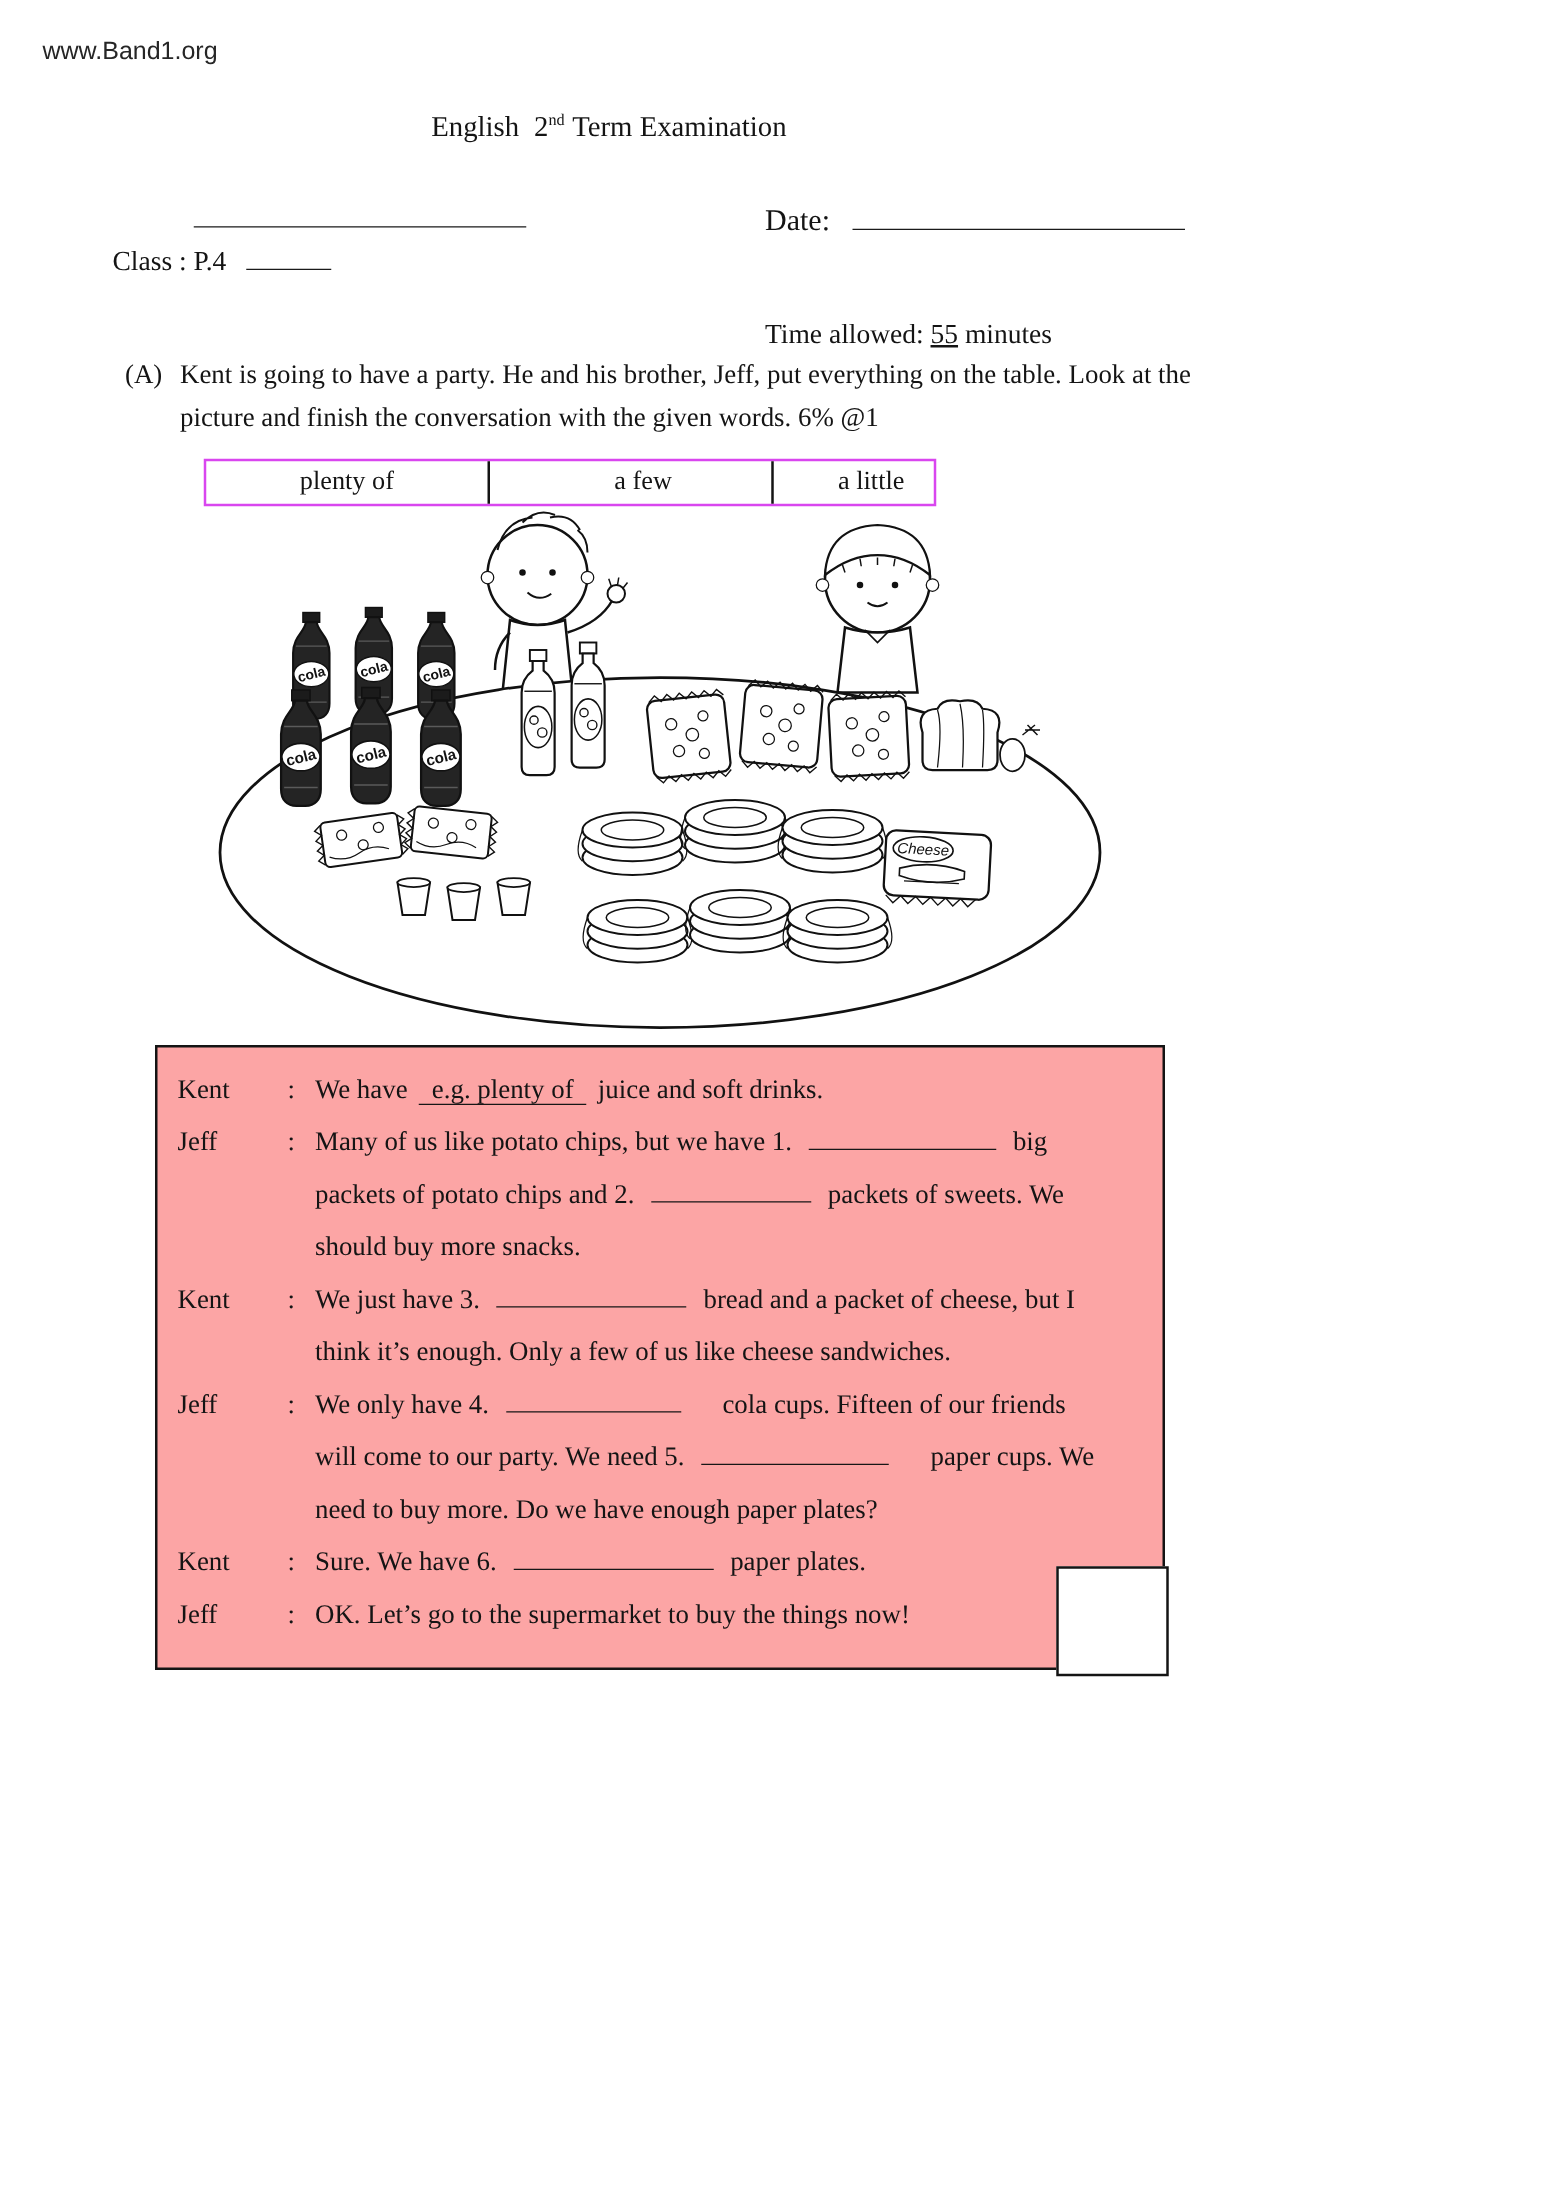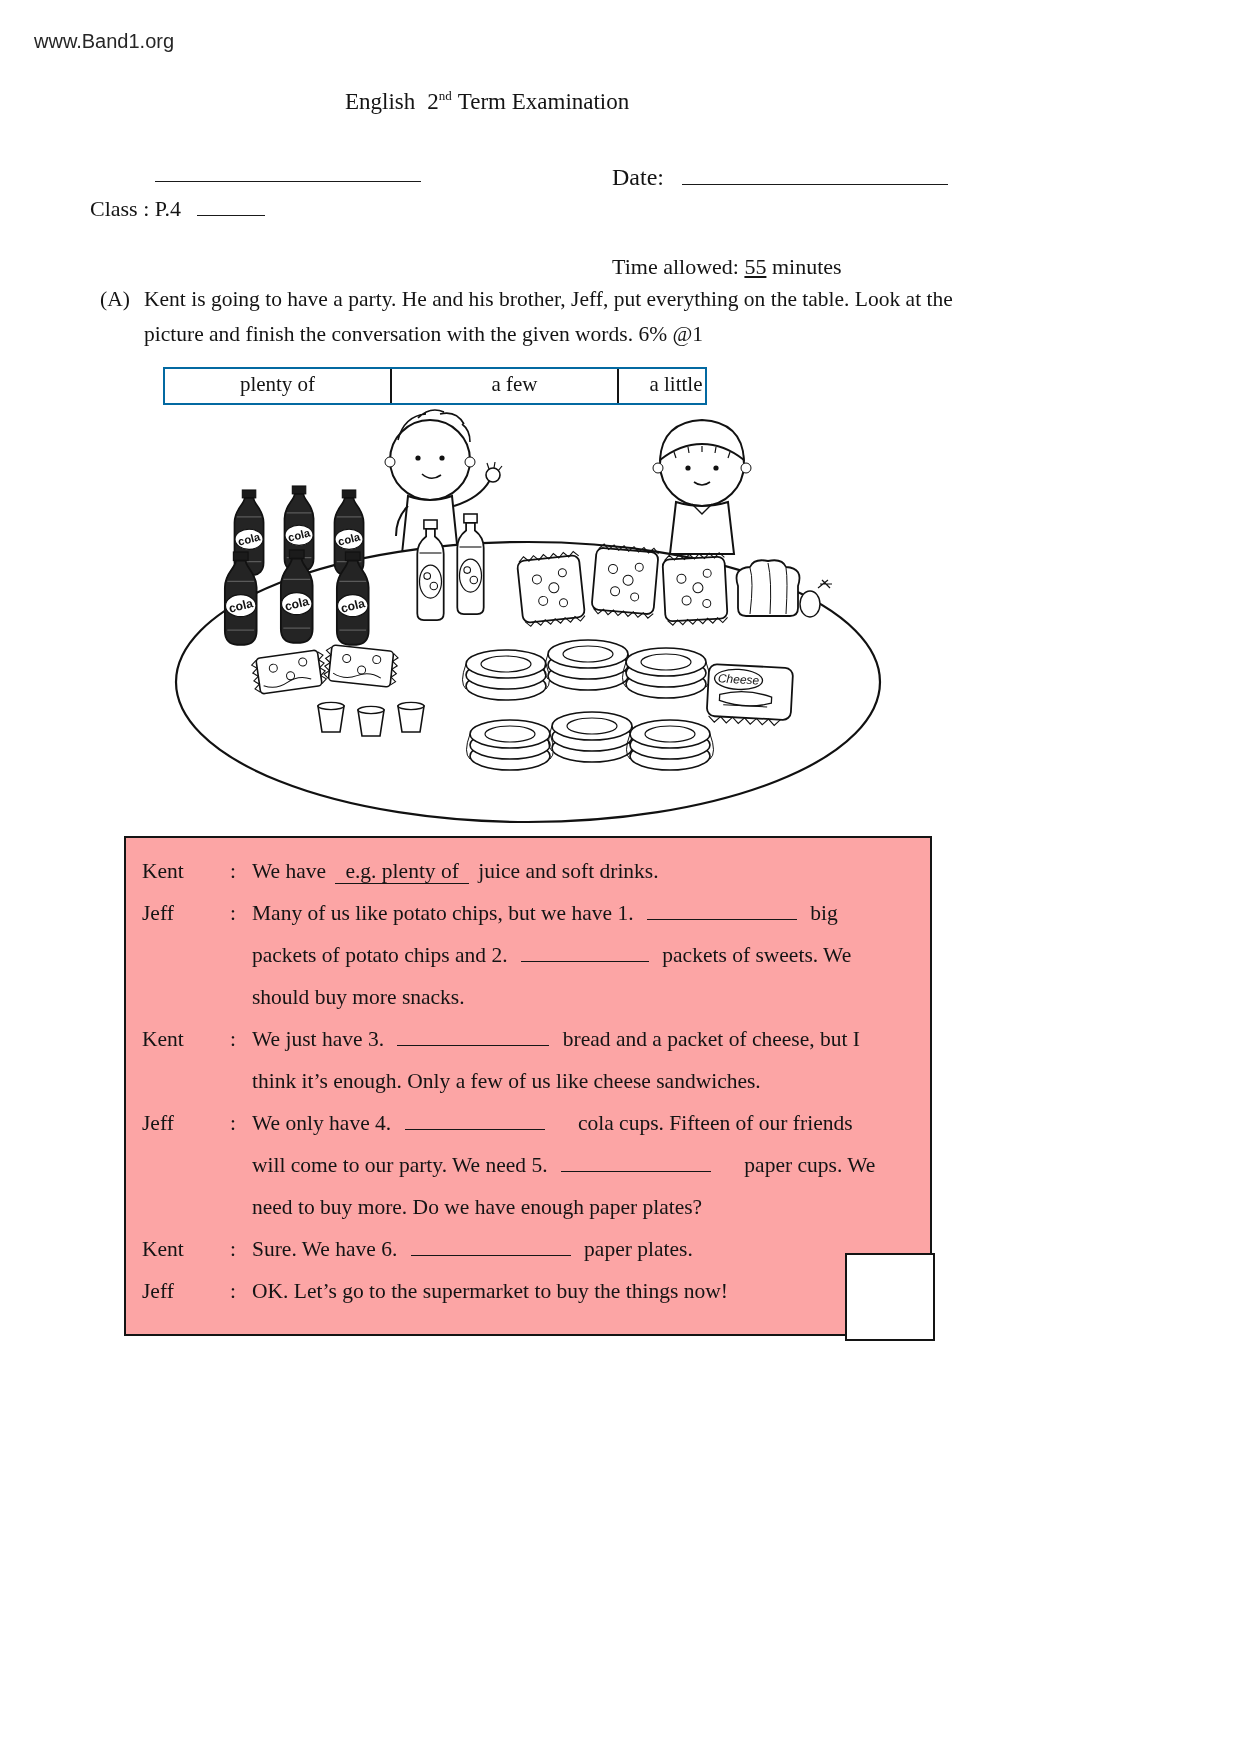--- a/index.html
+++ b/index.html
@@ -22,22 +22,22 @@
   .class-blank { width:68px; margin-left:10px; }
   .date-row { position:absolute; left:612px; top:164px; font-size:24px; }
   .date-blank { width:266px; margin-left:12px; }
   .time-row { position:absolute; left:612px; top:206px; font-size:22px;margin-top:48px; }
   .time-underline { text-decoration:underline; }
 
   .section-a { position:absolute; left:100px; top:282px; width:870px;
                font-size:21.5px; line-height:35px; display:flex; }
   .section-a .a-label { flex:0 0 44px; }
 
-  .word-bank { position:absolute; left:163px; top:367px; width:544px;
-               border:2px solid #0369a1; display:flex; font-size:21px; background:#fff; }
+  .word-bank { position:absolute; left:163px; top:367px; width:586px;
+               border:2px solid #d946ef; display:flex; font-size:21px; background:#fff; }
   .wb-cell { padding:3px 0 6px; text-align:center; }
   .wb-cell.c1 { flex:0 0 225px; }
   .wb-cell.c2 { flex:0 0 229px; border-left:2px solid #141414; border-right:2px solid #141414;padding-left:20px; }
   .wb-cell.c3 { flex:1;padding-left:28px; }
 
   .scene { position:absolute; left:168px; top:402px; width:724px; height:430px; }
   .cola-text { font-family:"Liberation Sans", sans-serif; font-size:10px; font-weight:bold; fill:#111; }
   .cheese-text { font-family:"Liberation Sans", sans-serif; font-size:12px; font-style:italic; fill:#111; }
 
   .dialog-box { position:absolute; left:124px; top:836px; width:808px; height:500px;

